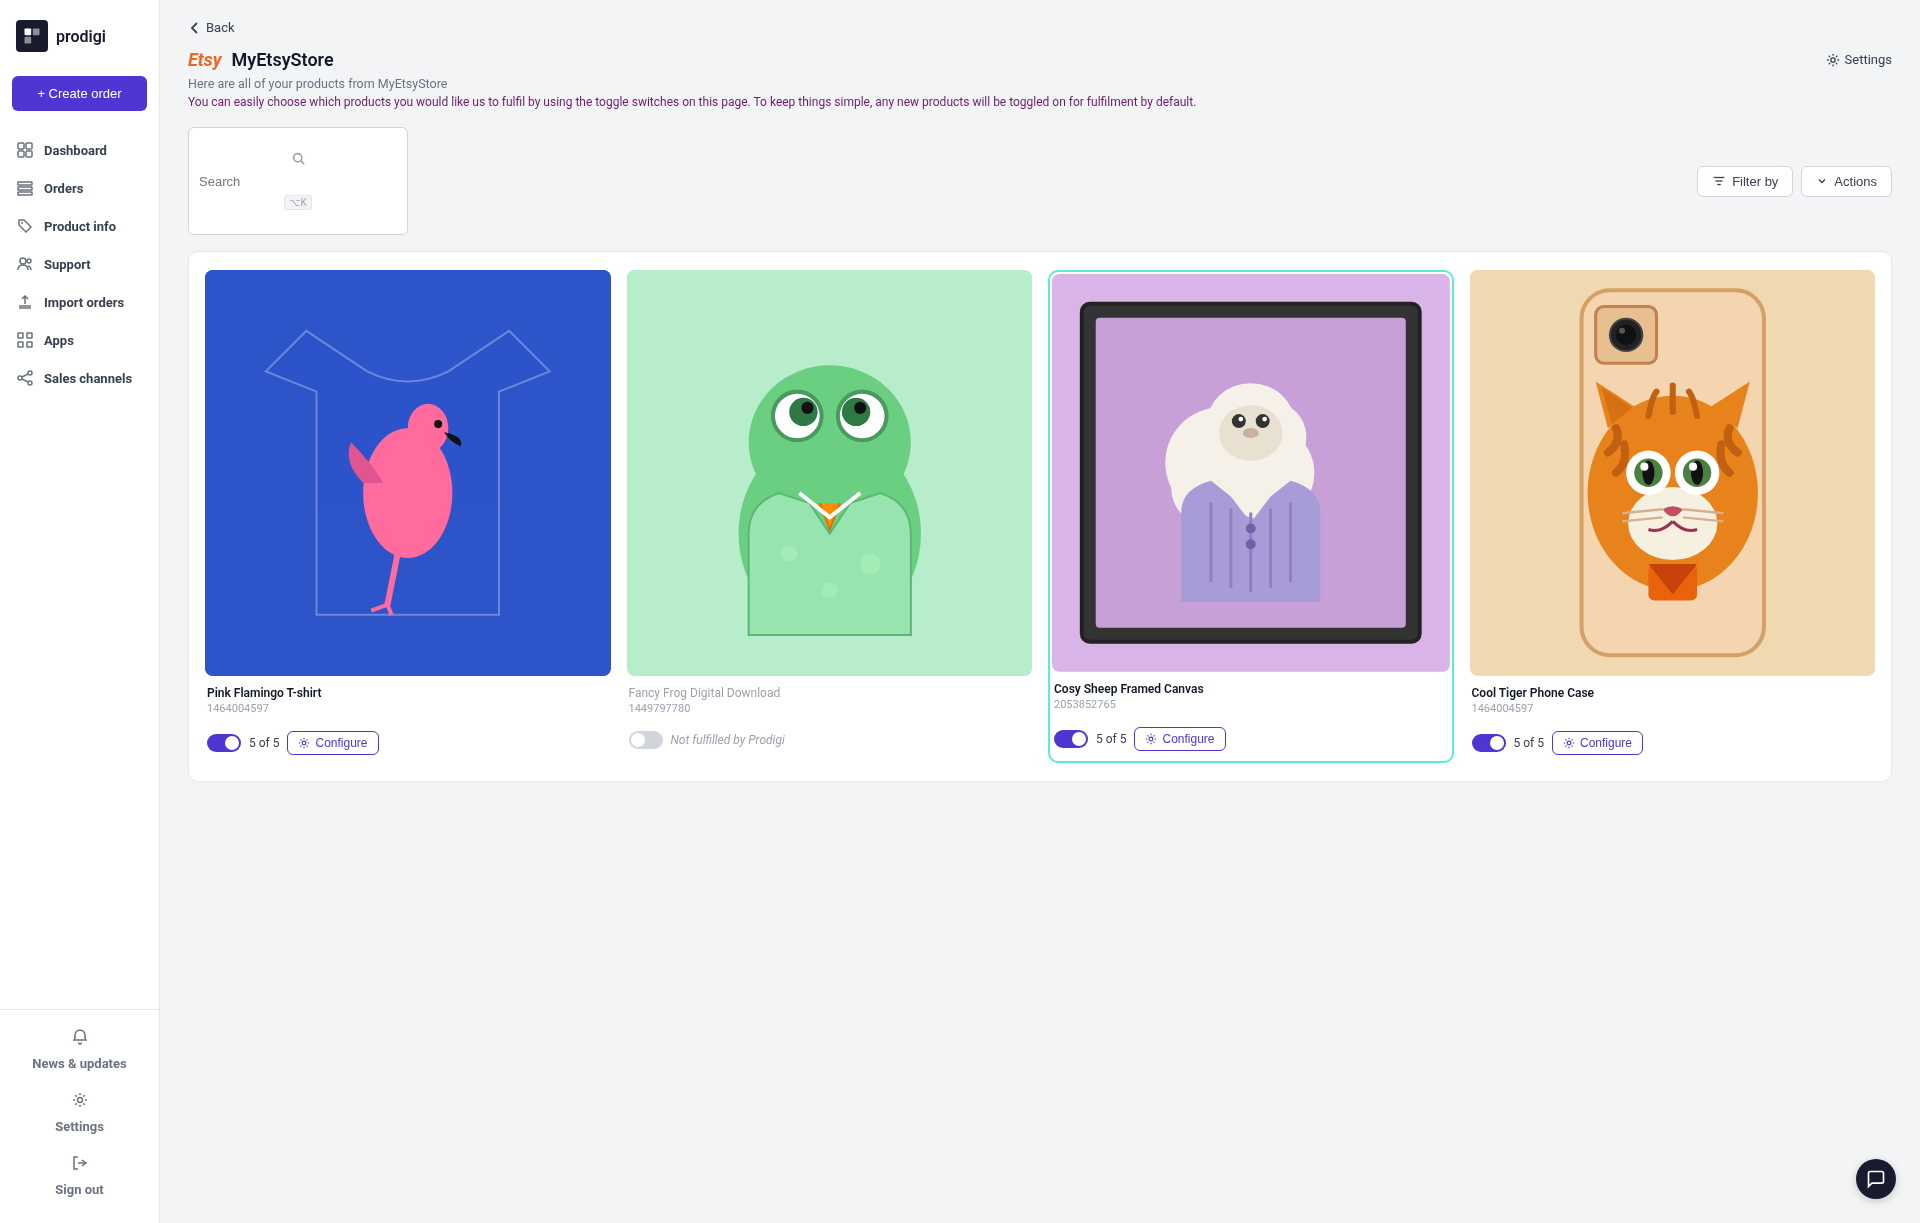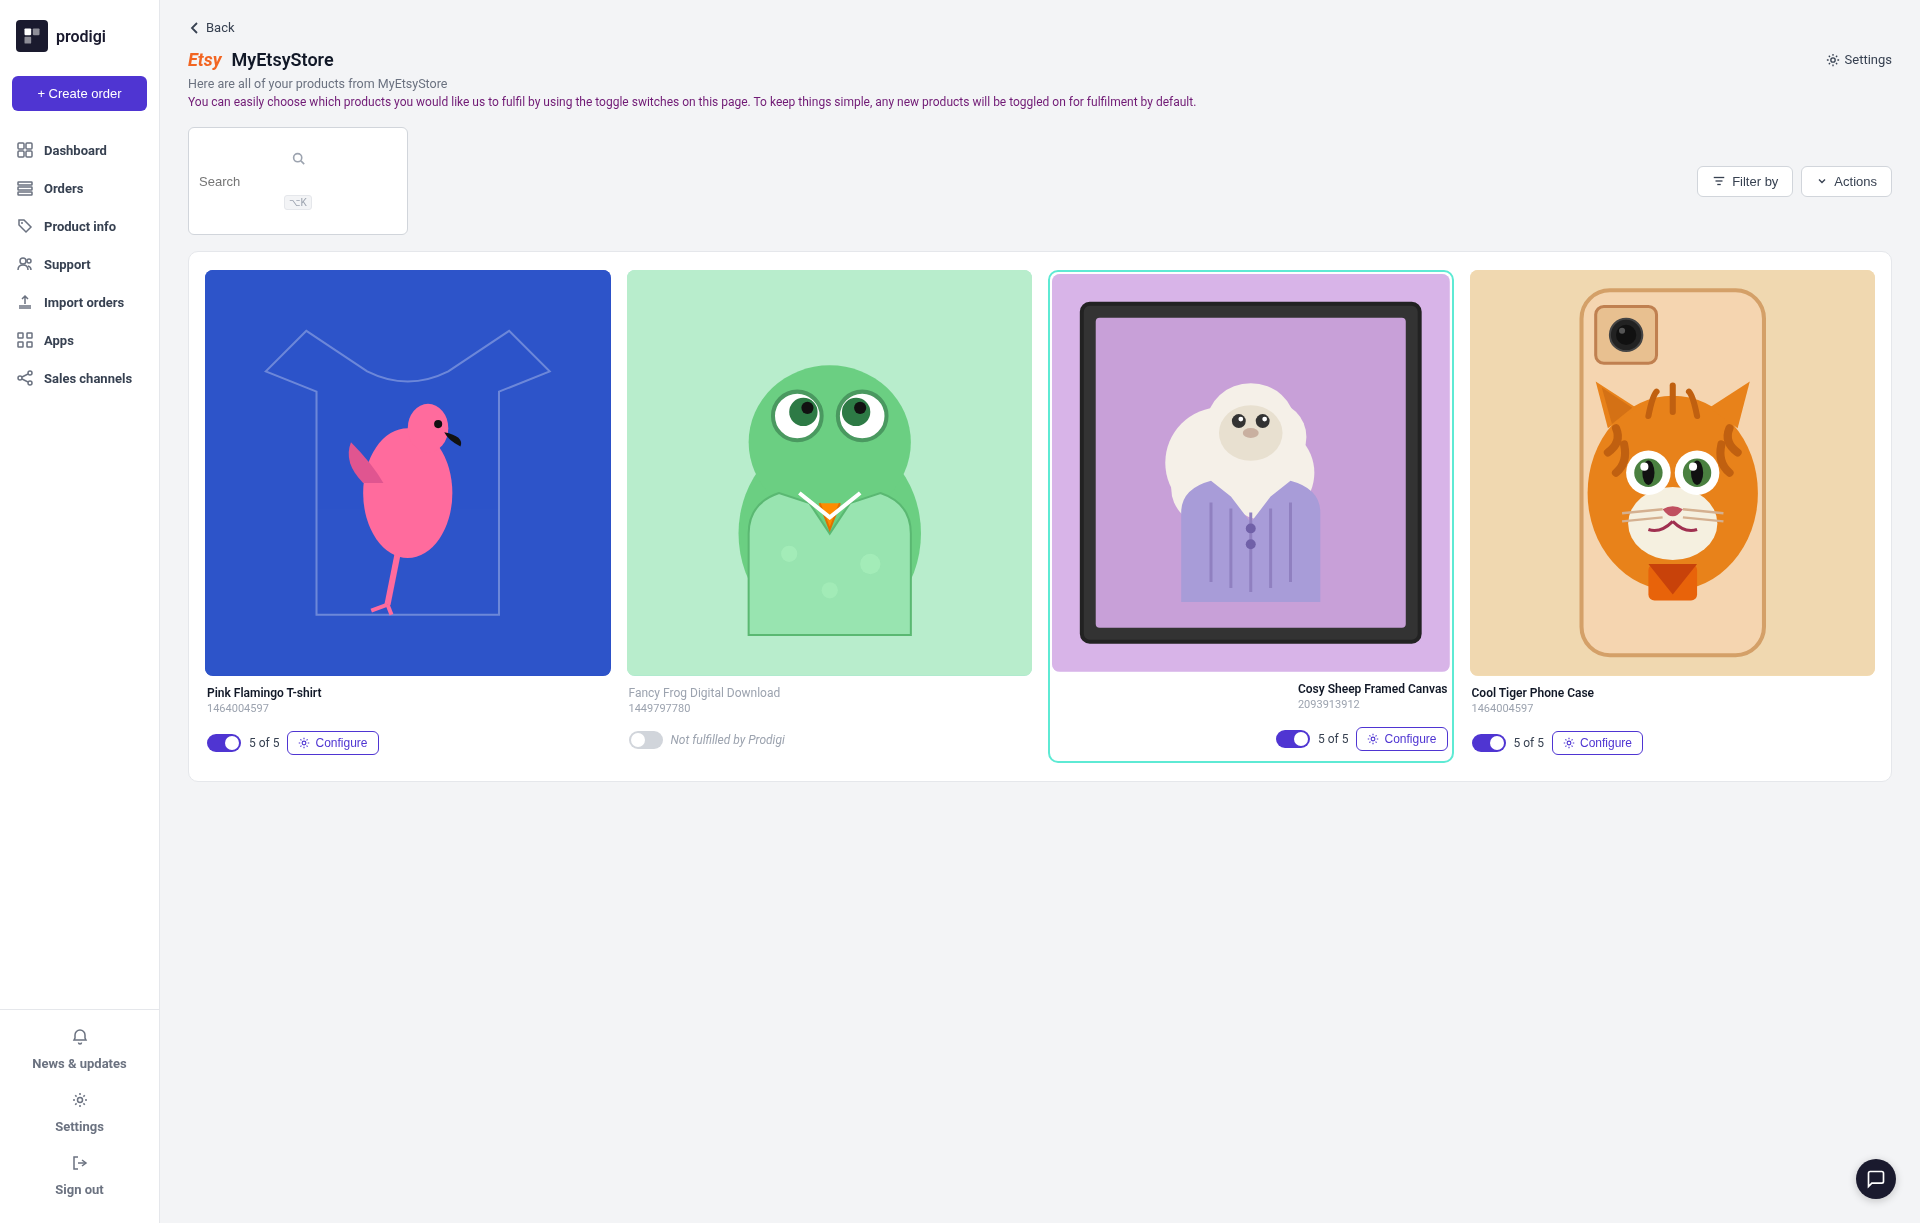--- a/index.html
+++ b/index.html
@@ -208,21 +208,20 @@
     .product-card {
       border-radius: 8px;
       overflow: visible;
       display: flex;
       flex-direction: column;
     }
     .product-card.highlighted {
       border: 2px solid #5eead4;
       border-radius: 10px;
       padding: 2px;
-      align-items: flex-end;
     }
     .product-image-wrap {
       width: 100%;
       aspect-ratio: 1;
       border-radius: 8px;
       overflow: hidden;
       background: #f3f4f6;
       display: flex;
       align-items: center;
       justify-content: center;
@@ -599,21 +598,21 @@
               <line x1="100" y1="120" x2="100" y2="160" stroke="#9080c0" stroke-width="1.5"></line>
               <line x1="110" y1="118" x2="110" y2="158" stroke="#9080c0" stroke-width="1.5"></line>
               <line x1="120" y1="115" x2="120" y2="155" stroke="#9080c0" stroke-width="1.5"></line>
 
               <circle cx="100" cy="128" r="2.5" fill="#7060a8"></circle>
               <circle cx="100" cy="136" r="2.5" fill="#7060a8"></circle>
             </svg>
           </div>
           <div class="product-info">
             <div class="product-name">Cosy Sheep Framed Canvas</div>
-            <div class="product-id">2093913912</div>
+            <div class="product-id">2053852765</div>
           </div>
           <div class="product-actions">
             <div class="toggle on">
               <div class="toggle-knob"></div>
             </div>
             <span class="variants-text">5 of 5</span>
             <button class="configure-btn">
               <svg width="12" height="12" viewBox="0 0 16 16" fill="none" stroke="#4f35d2" stroke-width="1.5">
                   <circle cx="8" cy="8" r="2.5"></circle>
                   <path d="M8 1v2M8 13v2M1 8h2M13 8h2M3.2 3.2l1.4 1.4M11.4 11.4l1.4 1.4M3.2 12.8l1.4-1.4M11.4 4.6l1.4-1.4"></path>

